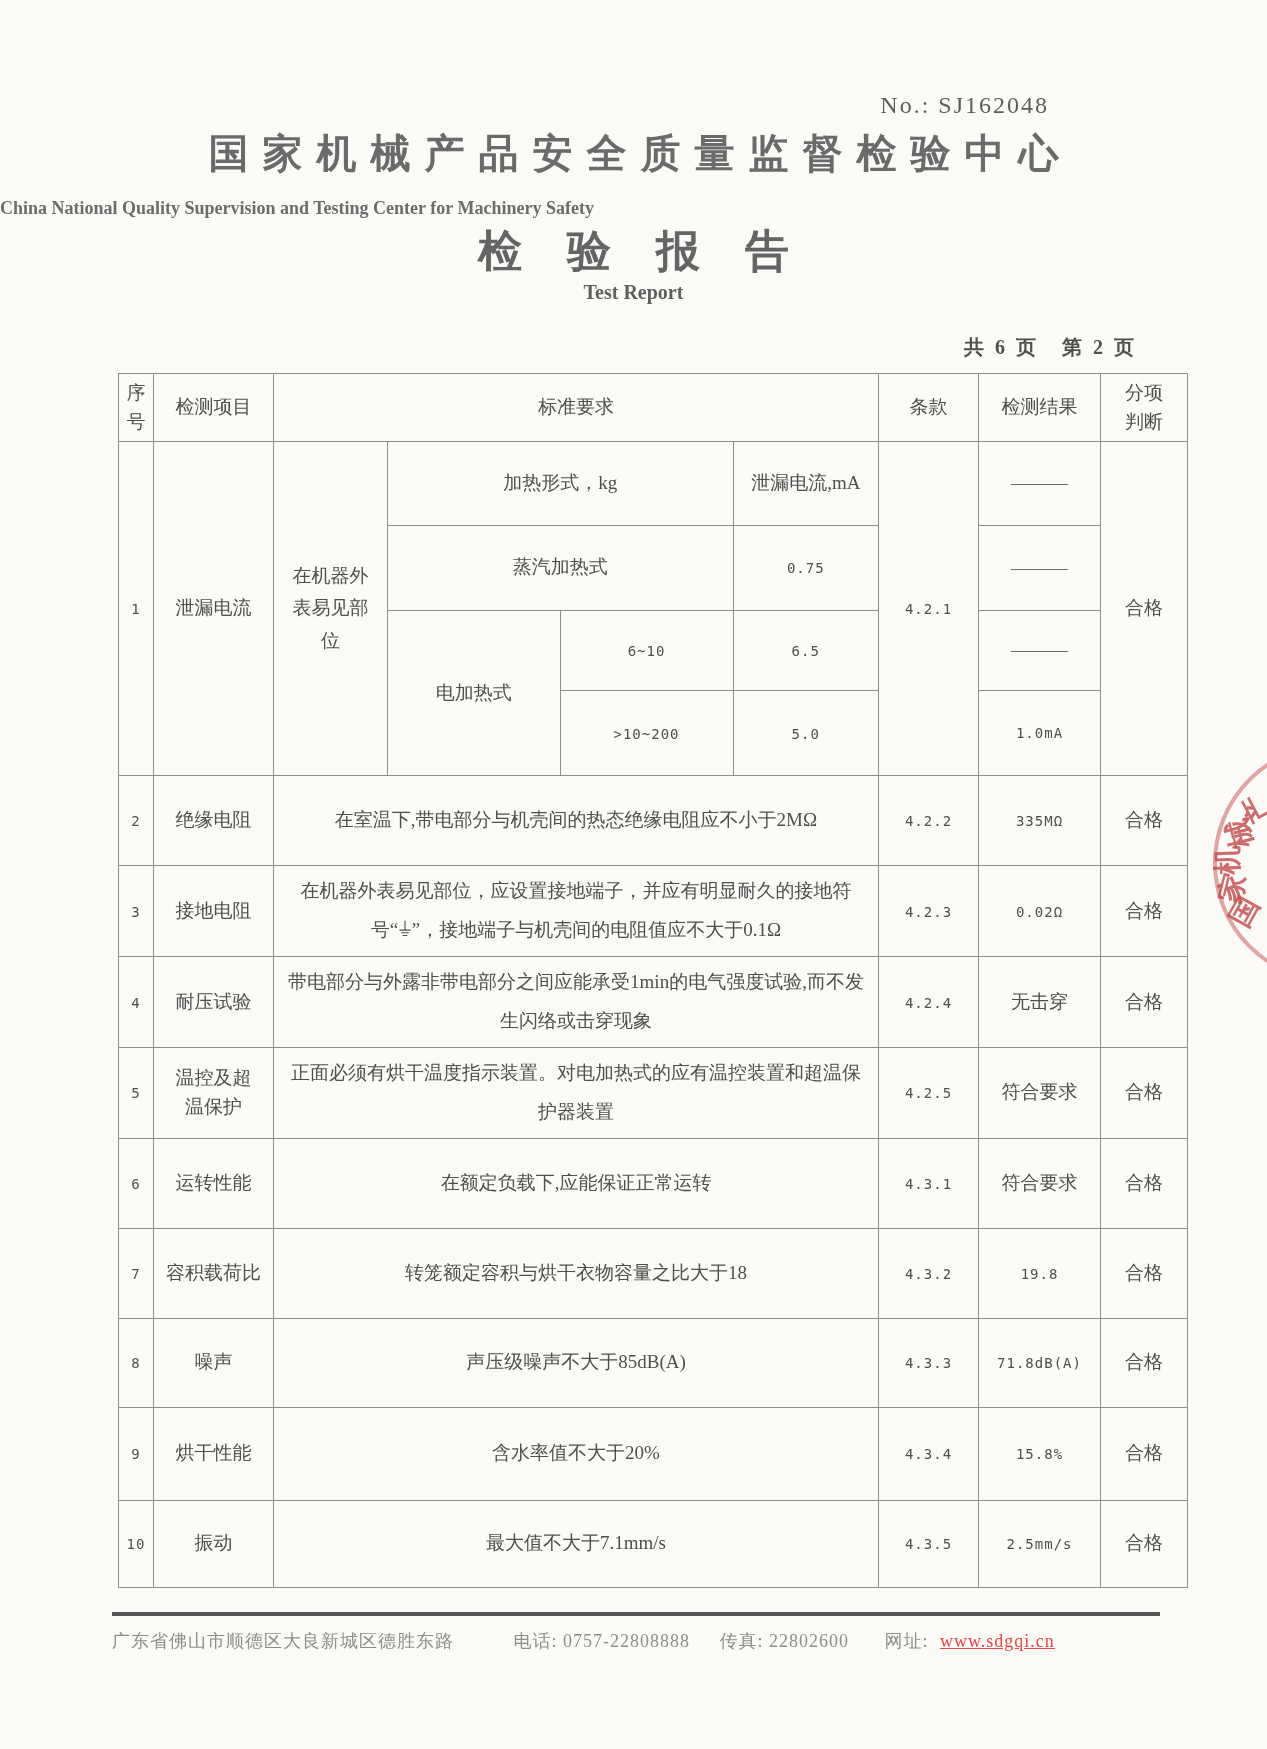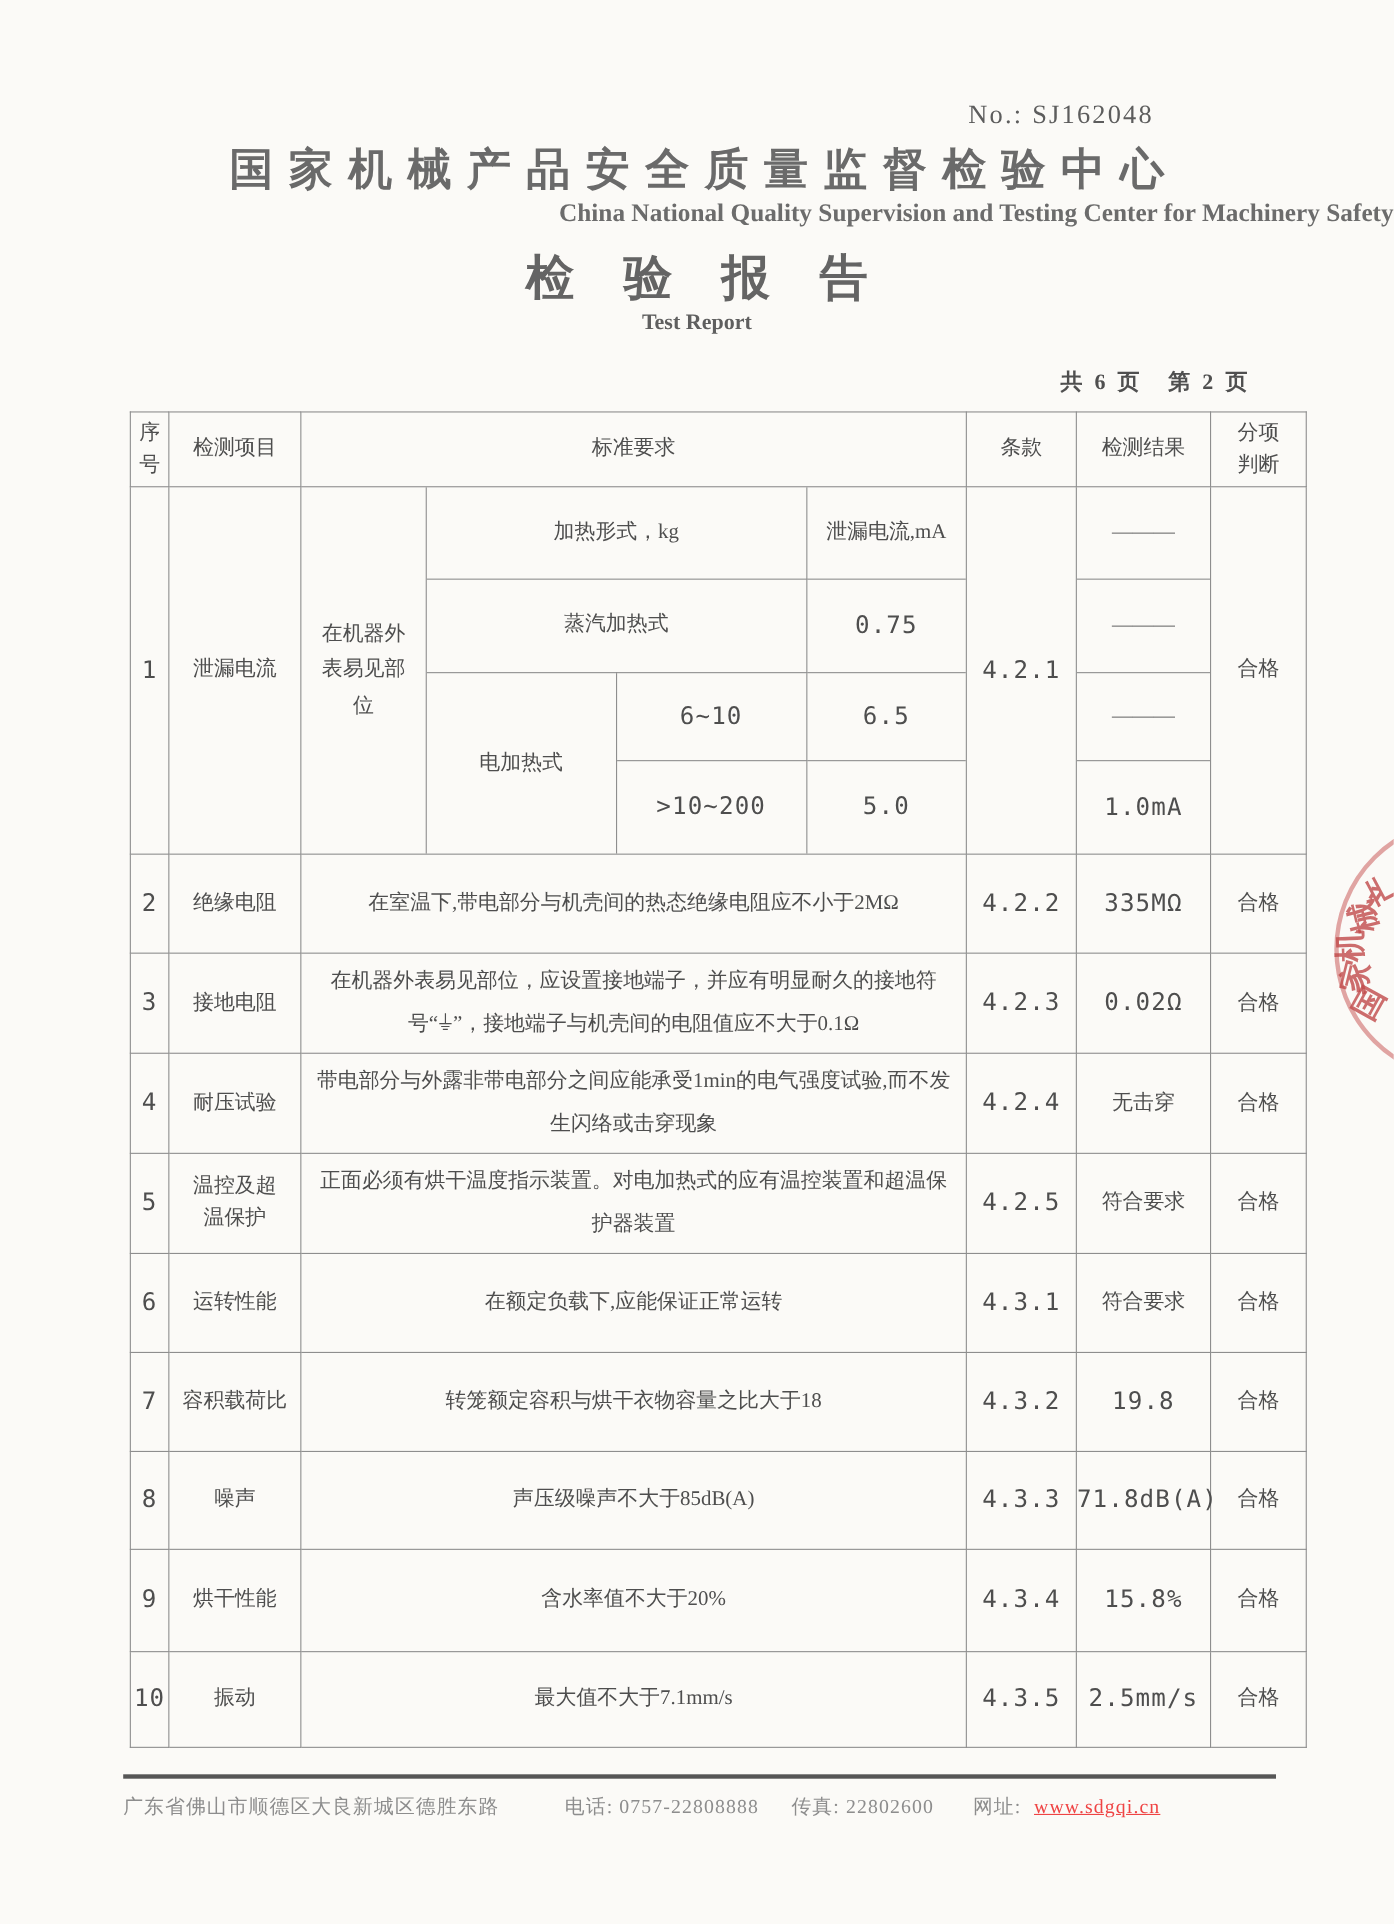--- a/index.html
+++ b/index.html
@@ -18,25 +18,25 @@
   .doc-no {
     text-align: right; padding-right: 218px;
     font-size: 24px; letter-spacing: 2px; color: #5d5d5d; line-height: 30px;
   }
   .title-cn {
     margin-top: 8px; text-align: center; padding-left: 14px;
     font-size: 40px; font-weight: bold; letter-spacing: 14px;
     color: #6a6a6a; line-height: 52px;
   }
   .title-en {
-    margin-top: 2px; text-align: right;
-    font-size: 23px; font-weight: bold; color: #6c6c6c; line-height: 24px;
+    margin-top: 16px; text-align: left;
+    font-size: 18px; font-weight: bold; color: #6c6c6c; line-height: 24px;
   }
   .report-cn {
-    margin-top: 20px; text-align: center; padding-left: 12px;
+    margin-top: 5px; text-align: center; padding-left: 12px;
     font-size: 44px; font-weight: bold; letter-spacing: 12px; word-spacing: 10px;
     color: #646464; line-height: 54px;
   }
   .report-en {
     text-align: center; font-size: 20px; font-weight: bold;
     color: #5f5f5f; line-height: 26px;
   }
   .page-info {
     margin-top: 28px; text-align: right; padding-right: 130px;
     font-size: 20px; font-weight: bold; letter-spacing: 3px;
@@ -83,21 +83,21 @@
     border-bottom: 1px solid #8e8e8e; color: #6a6a6a;
   }
   .res-sub:nth-child(1) { flex: 0 0 84px; }
   .res-sub:nth-child(2) { flex: 0 0 85px; }
   .res-sub:nth-child(3) { flex: 0 0 80px; }
   .res-sub:nth-child(4) { flex: 1; border-bottom: none; color: #4e4e4e; }
 
   tr.h90 { height: 90px; } tr.h89 { height: 89px; } tr.h88 { height: 88px; }
   tr.h87 { height: 87px; } tr.h93 { height: 93px; }
 
-  .mono { font-family: "DejaVu Sans Mono", "Liberation Mono", monospace; font-size: 22px; letter-spacing: 1px; }
+  .mono { font-family: "DejaVu Sans Mono", "Liberation Mono", monospace; font-size: 14px; letter-spacing: 1px; }
 
   
   .footer-rule { margin: 24px 0 0 112px; width: 1048px; height: 4px; background: #565656; }
   .footer {
     margin: 12px 0 0 112px; font-size: 18px; color: #8d8d8d; letter-spacing: 1px; line-height: 26px;
   }
   .footer .f-phone { margin-left: 30px; padding-left: 24px; }
   .footer .f-fax { margin-left: 24px; }
   .footer .f-weblabel { margin-left: 30px; }
   .footer .f-site { margin-left: 6px; text-decoration: underline; color: #ef4444; }

